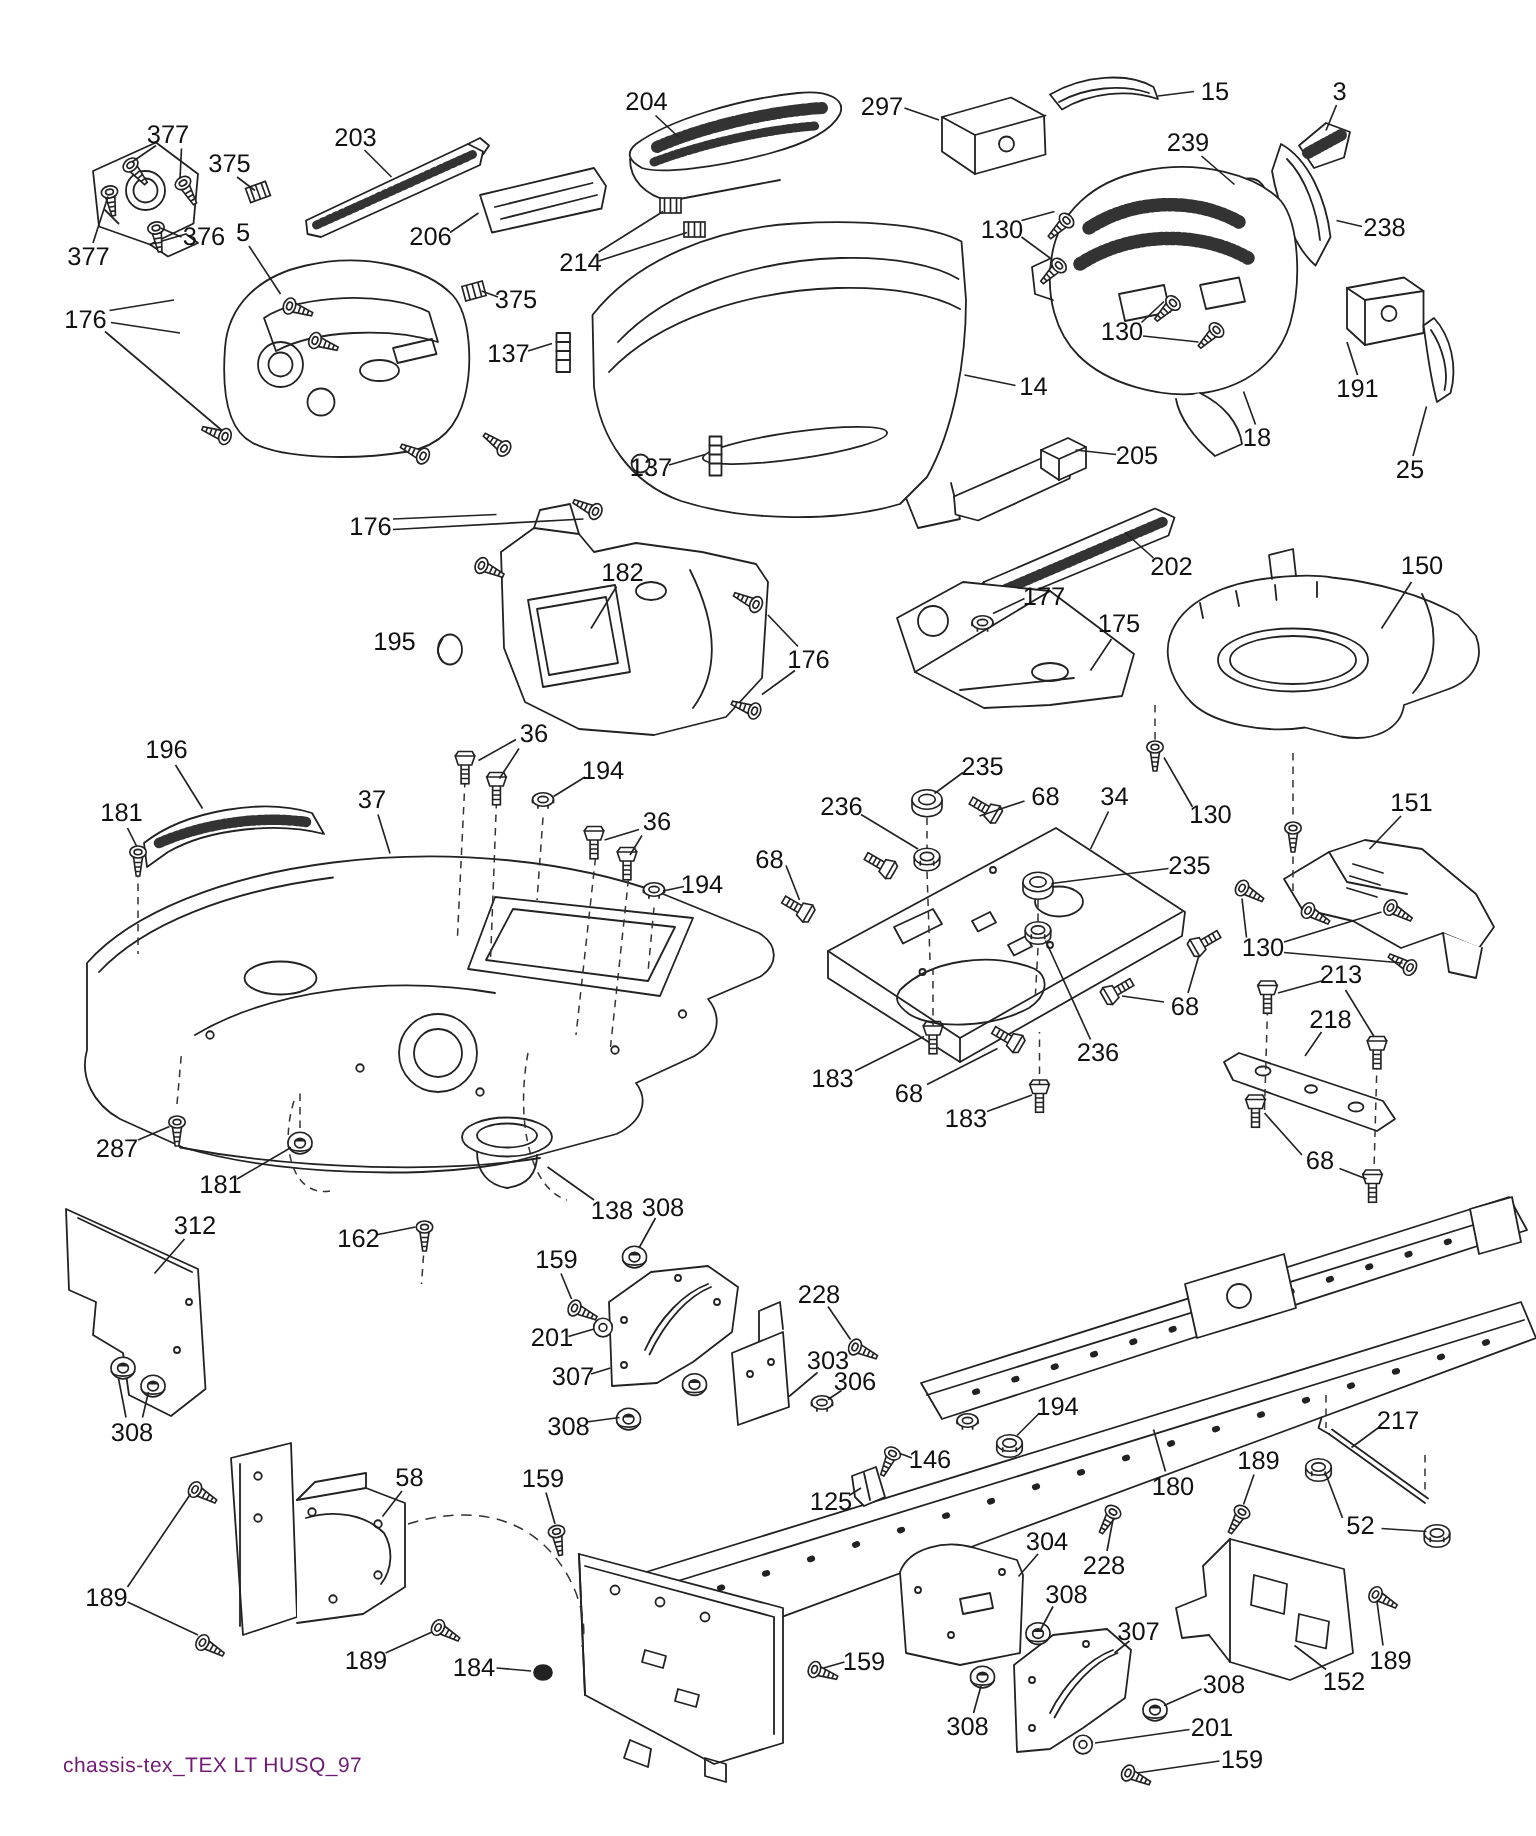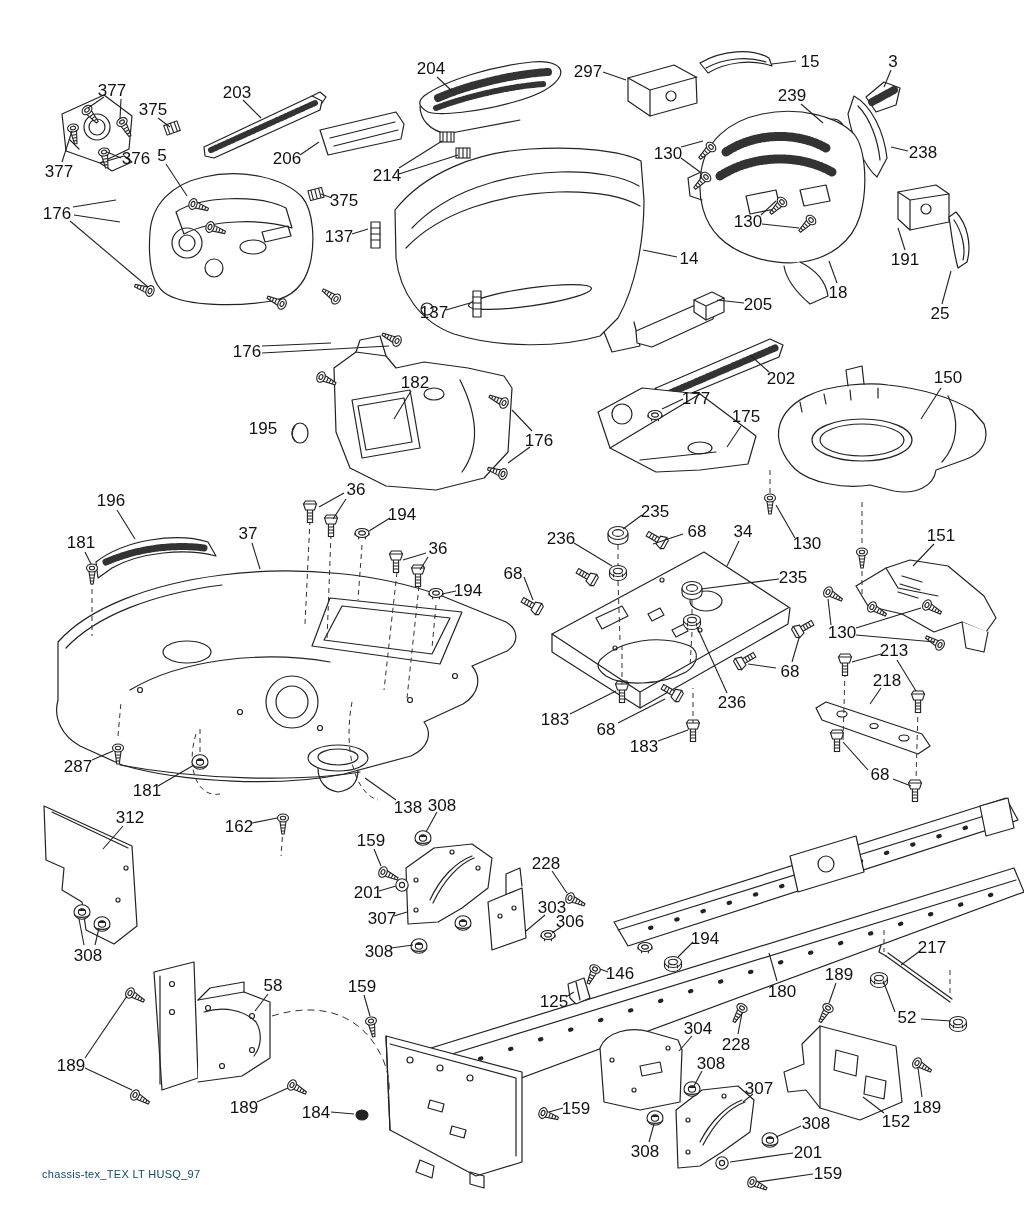--- a/index.html
+++ b/index.html
@@ -1,20 +1,20 @@
 <!DOCTYPE html>
 <html><head>
 <meta charset="utf-8">
 <style>
   html,body{margin:0;padding:0;background:#fff;}
   body{width:1024px;height:1224px;position:relative;font-family:"Liberation Sans",sans-serif;}
   #stage{position:absolute;inset:0;background:#fff;}
   svg{display:block;}
   .callout-label{font-family:"Liberation Sans",sans-serif;font-size:17px;fill:#111;}
-  #footer-caption{position:absolute;left:42px;top:1168px;font-size:11px;color:#0c4a6e;letter-spacing:.3px;}
+  #footer-caption{position:absolute;left:42px;top:1168px;font-size:14px;color:#701a75;letter-spacing:.3px;}
 </style>
 </head>
 <body>
 
 <div id="stage">
 <svg id="dwg" width="1024" height="1224" viewBox="0 0 1024 1224">
   <defs>
     <g id="f-scr" stroke="#222" stroke-width="1.1" fill="#fff">
       <path d="M3.5,-3 L16,-1.2 L16,1.2 L3.5,3 Z"></path>
           <path d="M7,-2.4 l0,4.6 M10,-2 l0,4 M13,-1.6 l0,3.4" fill="none"></path>

